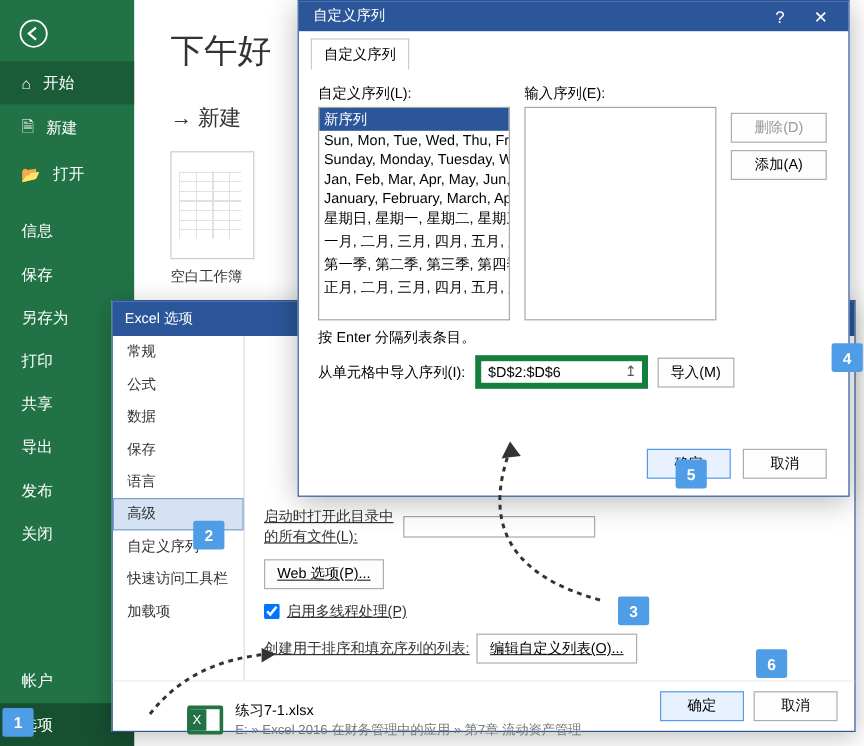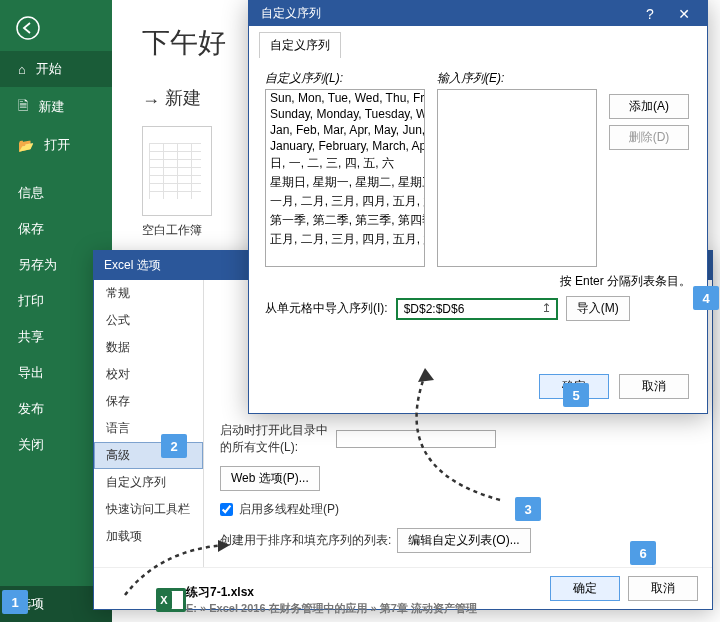--- a/index.html
+++ b/index.html
@@ -19,52 +19,52 @@
 .bs-thumb::before { content:""; position:absolute; left:6px; top:16px; width:52px; height:56px; background:repeating-linear-gradient(#e1e1e1 0 1px, transparent 1px 8px), repeating-linear-gradient(90deg,#e1e1e1 0 1px, transparent 1px 14px); }
 .bs-thumb-cap { font-size: 12px; color: #333; }
 
 .opt-dialog { position: absolute; left: 93px; top: 250px; width: 620px; height: 360px; background: #fff; border: 1px solid #2b579a; box-shadow: 0 4px 20px rgba(0,0,0,.25); display: flex; flex-direction: column; }
 .opt-title { background: #2b579a; color: #fff; font-size: 12px; padding: 6px 10px; }
 .opt-body { flex: 1; display: flex; overflow: hidden; }
 .opt-nav { width: 110px; border-right: 1px solid #ddd; background:#fff; }
 .opt-nav-item { padding: 5px 12px; font-size: 12px; color: #333; cursor: pointer; }
 .opt-nav-item.sel { background: #d4e2f4; border:1px solid #7da2ce; padding:4px 11px; }
 .opt-content { flex: 1; padding: 12px 16px; font-size: 12px; color:#333; overflow:hidden; position:relative; }
-.opt-row { margin: 10px 0; display:flex; align-items:center; gap:6px; }
+.opt-row { margin: 10px 0; display:flex; align-items:center; gap:6px;text-decoration:underline; }
 .btn { background: #fdfdfd; border: 1px solid #adadad; padding: 3px 10px; font-size: 12px; cursor: pointer; }
 .opt-footer { display:flex; justify-content:flex-end; gap:8px; padding:8px 14px; border-top:1px solid #eee; }
 
 .seq-dialog { position: absolute; left: 248px; top: 0; width: 460px; height: 414px; background: #fff; border: 1px solid #2b579a; box-shadow: 0 4px 24px rgba(0,0,0,.3); display:flex; flex-direction:column; }
 .seq-titlebar { background:#2b579a; color:#fff; display:flex; align-items:center; padding:4px 6px 4px 12px; font-size:12px;}
 .seq-titlebar .sp { flex:1;}
 .seq-tbtn { width:34px; text-align:center; cursor:pointer; font-size:14px;}
 .seq-tab { padding: 6px 10px 0; }
 .seq-tab span { display:inline-block; border:1px solid #ccc; border-bottom:none; padding:4px 10px; font-size:12px; background:#fff;}
 .seq-body { padding: 12px 16px 8px; font-size:12px; flex:1;}
 .seq-cols { display:flex; gap:12px; }
 .seq-col { display:flex; flex-direction:column; }
-.seq-label { margin-bottom:2px;font-style:italic; }
+.seq-label { margin-bottom:2px; }
 .seq-list { border:1px solid #a9a9a9; height:178px; width:160px; overflow:hidden; font-size:12px; }
 .seq-list div { padding:1px 4px; white-space:nowrap; overflow:hidden; cursor:pointer;}
 .seq-list .hl { background:#2b579a; color:#fff; }
 .seq-text { border:1px solid #a9a9a9; height:178px; width:160px; }
 .seq-btns { display:flex; flex-direction:column; gap:6px; width:80px;}
-.seq-hint { margin-top:6px;text-align:right;}
+.seq-hint { margin-top:6px;}
 .seq-imp { display:flex; align-items:center; gap:8px; margin-top:6px;}
-.seq-range { border:2px solid #15803d; padding:2px 22px 2px 6px; width:162px; font-size:12px; position:relative;}
+.seq-range { border:5px solid #15803d; padding:2px 22px 2px 6px; width:144px; font-size:12px; position:relative;}
 .seq-range::after { content:"↥"; position:absolute; right:4px; top:1px; color:#555;}
 .seq-footer { display:flex; justify-content:flex-end; gap:10px; padding:10px 18px 14px;}
 .btn.primary { border-color:#569de5; background:#e7f1ff;}
 
 .callout { position:absolute; width:26px; height:24px; background:#4f9de6; color:#fff; display:flex; align-items:center; justify-content:center; font-size:13px; font-weight:bold; border-radius:2px;}
 
 .arrow { position:absolute; pointer-events:none; }
 .arrow svg { overflow:visible; }
 
-.recent { position:absolute; left:156px; bottom:6px; display:flex; align-items:center; font-size:12px;font-weight:bold;}
+.recent { position:absolute; left:156px; bottom:6px; display:flex; align-items:center; gap:10px; font-size:12px;}
 .xlsx-icon { width:30px; height:24px; background:#217346; position:relative; border-radius:2px;}
 .xlsx-icon::before{content:"";position:absolute;inset:3px;background:#fff;}
 .xlsx-icon::after{content:"X";position:absolute;left:0;top:3px;width:16px;height:18px;background:#217346;color:#fff;font-size:11px;display:flex;align-items:center;justify-content:center;border-radius:1px;}
 .recent-sub { color:#777; font-size:11px;}
 
 .gbtn { position:absolute; left:210px; top:58px; border:1px solid #adadad; padding:2px 8px; font-size:12px; background:#fdfdfd;}
 </style>
 </head>
 <body>
 
@@ -107,20 +107,23 @@
     <div class="bs-item">
         <span>导出</span>
       </div>
     <div class="bs-item">
         <span>发布</span>
       </div>
     <div class="bs-item">
         <span>关闭</span>
       </div>
     <div class="bs-spacer"></div>
+    <div class="bs-item">
+        <span>帐户</span>
+      </div>
     <div class="bs-item" style="background:#174f31">
         <span>选项</span>
       </div>
   </div>
   <div class="bs-main">
     <div class="bs-title">下午好</div>
     <div class="bs-section">→ <span>新建</span></div>
     <div>
       <div class="bs-thumb"></div>
       <div class="bs-thumb-cap">空白工作簿</div>
@@ -128,21 +131,20 @@
   </div>
 </div>
 
 <div class="opt-dialog">
   <div class="opt-title">Excel 选项</div>
   <div class="opt-body">
     <div class="opt-nav">
       <div class="opt-nav-item">常规</div>
       <div class="opt-nav-item">公式</div>
       <div class="opt-nav-item">数据</div>
-      <div class="opt-nav-item">校对</div>
       <div class="opt-nav-item">保存</div>
       <div class="opt-nav-item">语言</div>
       <div class="opt-nav-item sel">高级</div>
       <div class="opt-nav-item">自定义序列</div>
       <div class="opt-nav-item">快速访问工具栏</div>
       <div class="opt-nav-item">加载项</div>
 
     </div>
     <div class="opt-content">
       <div class="gbtn">常规</div>
@@ -178,40 +180,40 @@
     <span class="seq-tbtn">✕</span>
   </div>
   <div class="seq-tab">
     <span>自定义序列</span>
   </div>
   <div class="seq-body">
     <div class="seq-cols">
       <div class="seq-col">
         <div class="seq-label">自定义序列(L):</div>
         <div class="seq-list">
+          <div class="hl">新序列</div>
           <div>Sun, Mon, Tue, Wed, Thu, Fri, Sat</div>
           <div>Sunday, Monday, Tuesday, Wed</div>
           <div>Jan, Feb, Mar, Apr, May, Jun, Jul</div>
           <div>January, February, March, April</div>
-          <div>日, 一, 二, 三, 四, 五, 六</div>
           <div>星期日, 星期一, 星期二, 星期三, 星</div>
           <div>一月, 二月, 三月, 四月, 五月, 六月,</div>
           <div>第一季, 第二季, 第三季, 第四季</div>
           <div>正月, 二月, 三月, 四月, 五月, 六月,</div>
 
         </div>
       </div>
       <div class="seq-col">
         <div class="seq-label">输入序列(E):</div>
         <div class="seq-text"></div>
       </div>
       <div class="seq-btns">
         <div style="height:18px"></div>
+        <button class="btn" style="color:#999">删除(D)</button>
         <button class="btn">添加(A)</button>
-        <button class="btn" style="color:#999">删除(D)</button>
       </div>
     </div>
     <div class="seq-hint">按 Enter 分隔列表条目。</div>
     <div class="seq-imp">
       <span>从单元格中导入序列(I):</span>
       <span class="seq-range">$D$2:$D$6</span>
       <button class="btn">导入(M)</button>
     </div>
   </div>
   <div class="seq-footer">

